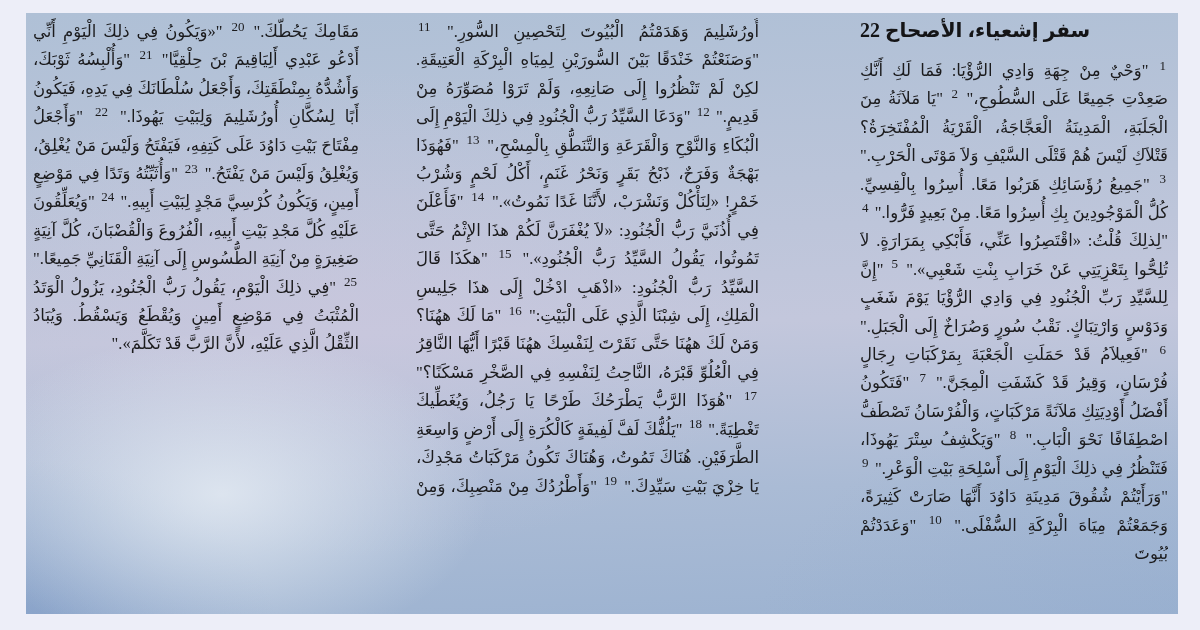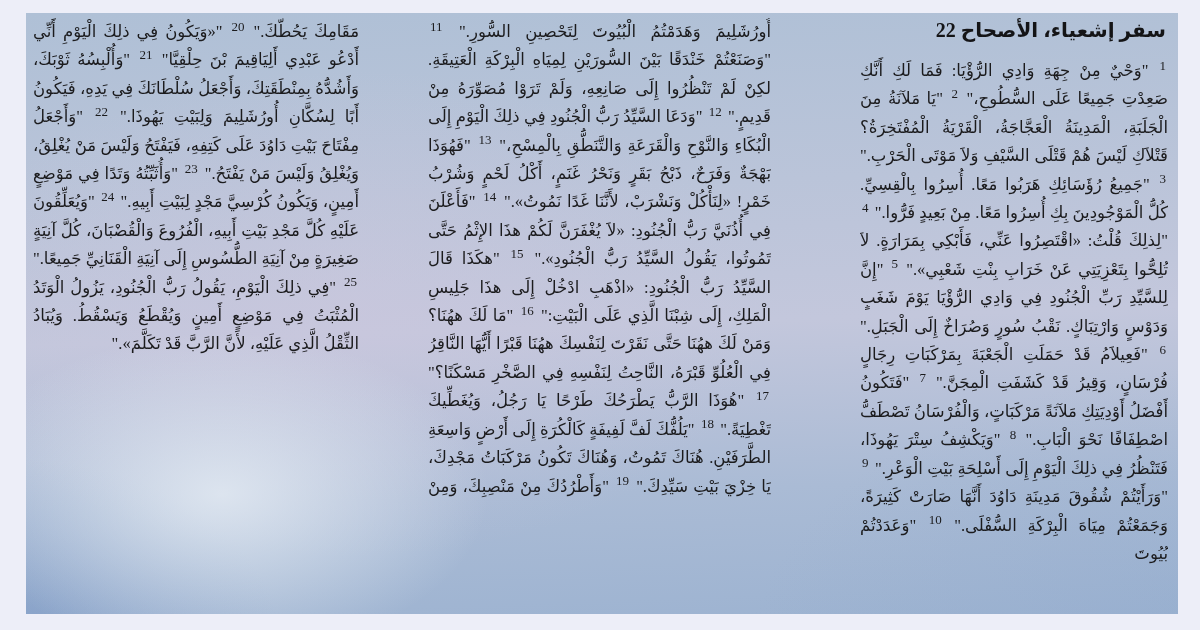--- a/index.html
+++ b/index.html
@@ -28,27 +28,27 @@
   .col {
     position: absolute;
     direction: rtl;
     text-align: justify;
     color: #1b1b1d;
     font-size: 16.5px;
     line-height: 28.4px;
     overflow: hidden;
   }
   .col-right  { left: 834px; top: 2px;  width: 308px; height: 578px; }
-  .col-middle { left: 402px; top: 5px;  width: 343px; height: 578px; text-align-last: justify; }
+  .col-middle { left: 390px; top: 5px;  width: 343px; height: 578px; text-align-last: justify; }
   .col-left   { left: 7px;   top: 5px;  width: 326px; height: 578px; }
   .col-right .verses { text-align-last: justify; }
   .page-title {
     display: block;
     direction: rtl;
-    text-align: right;
+    text-align: left;
     font-weight: bold;
     font-size: 20px;
     line-height: 26px;
     margin: 2px 2px 14px 0;
     color: #141416;
   }
   sup {
     font-family: "Liberation Serif", serif;
     font-size: 13px;
     line-height: 0;

